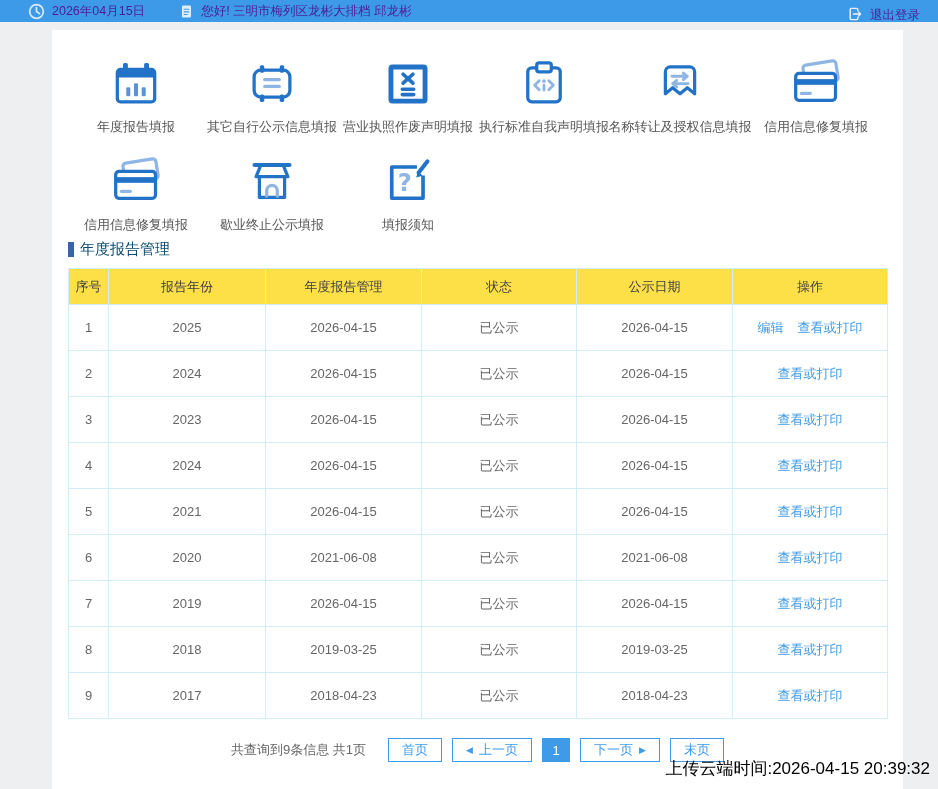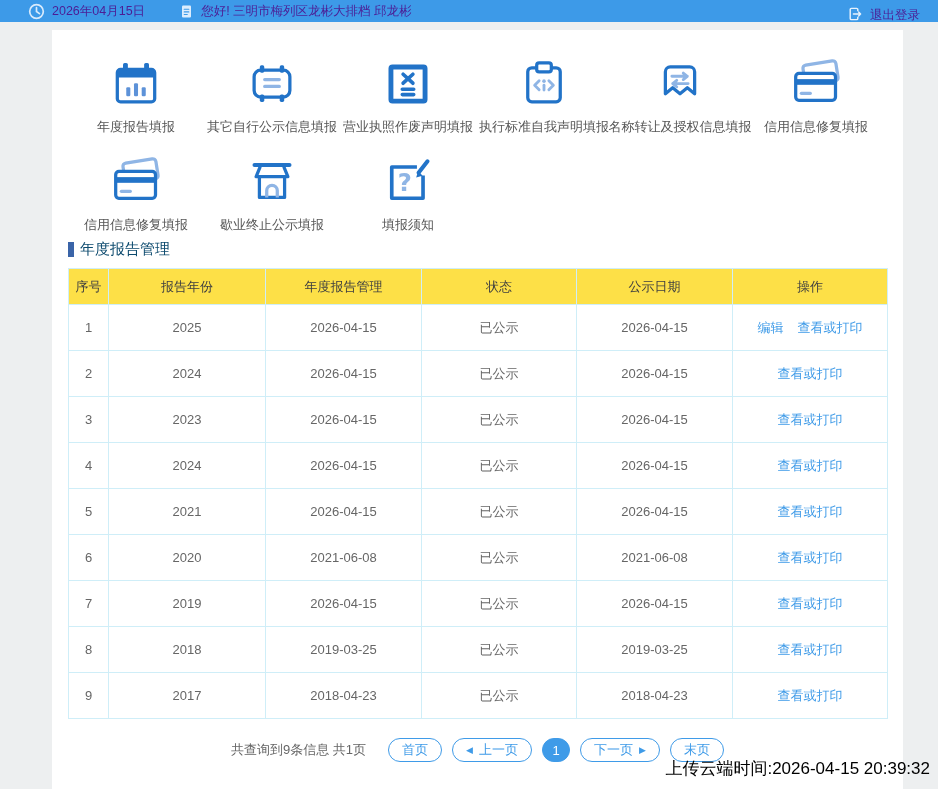--- a/index.html
+++ b/index.html
@@ -49,21 +49,21 @@
   td { height: 46px; color: #666; font-size: 13px; }
   .action-link { color: #3f9be8; text-decoration: none; margin: 0 7px; cursor: pointer; }
   
   .pagination {
     margin-top: 19px; display: flex; justify-content: center; align-items: center;
     gap: 10px; font-size: 13px; color: #666;
   }
   .page-summary { margin-right: 12px; }
   .page-btn {
     height: 24px; padding: 0 13px;
-    border: 1px solid #3f9be8; border-radius: 12px;
+    border: 1px solid #3f9be8; border-radius: 0;
     background: #fff; color: #3f9be8; font-size: 13px; font-family: inherit;
     display: inline-flex; align-items: center; justify-content: center; gap: 6px;
     cursor: pointer;
   }
   .page-btn .arrow { font-size: 9px; line-height: 1; }
   .page-current { width: 28px; padding: 0; background: #3f9be8; color: #fff; border-color: #3f9be8; }
   
   .upload-time {
     position: absolute; right: 8px; top: 757px;
     font-size: 17px; color: #000;

